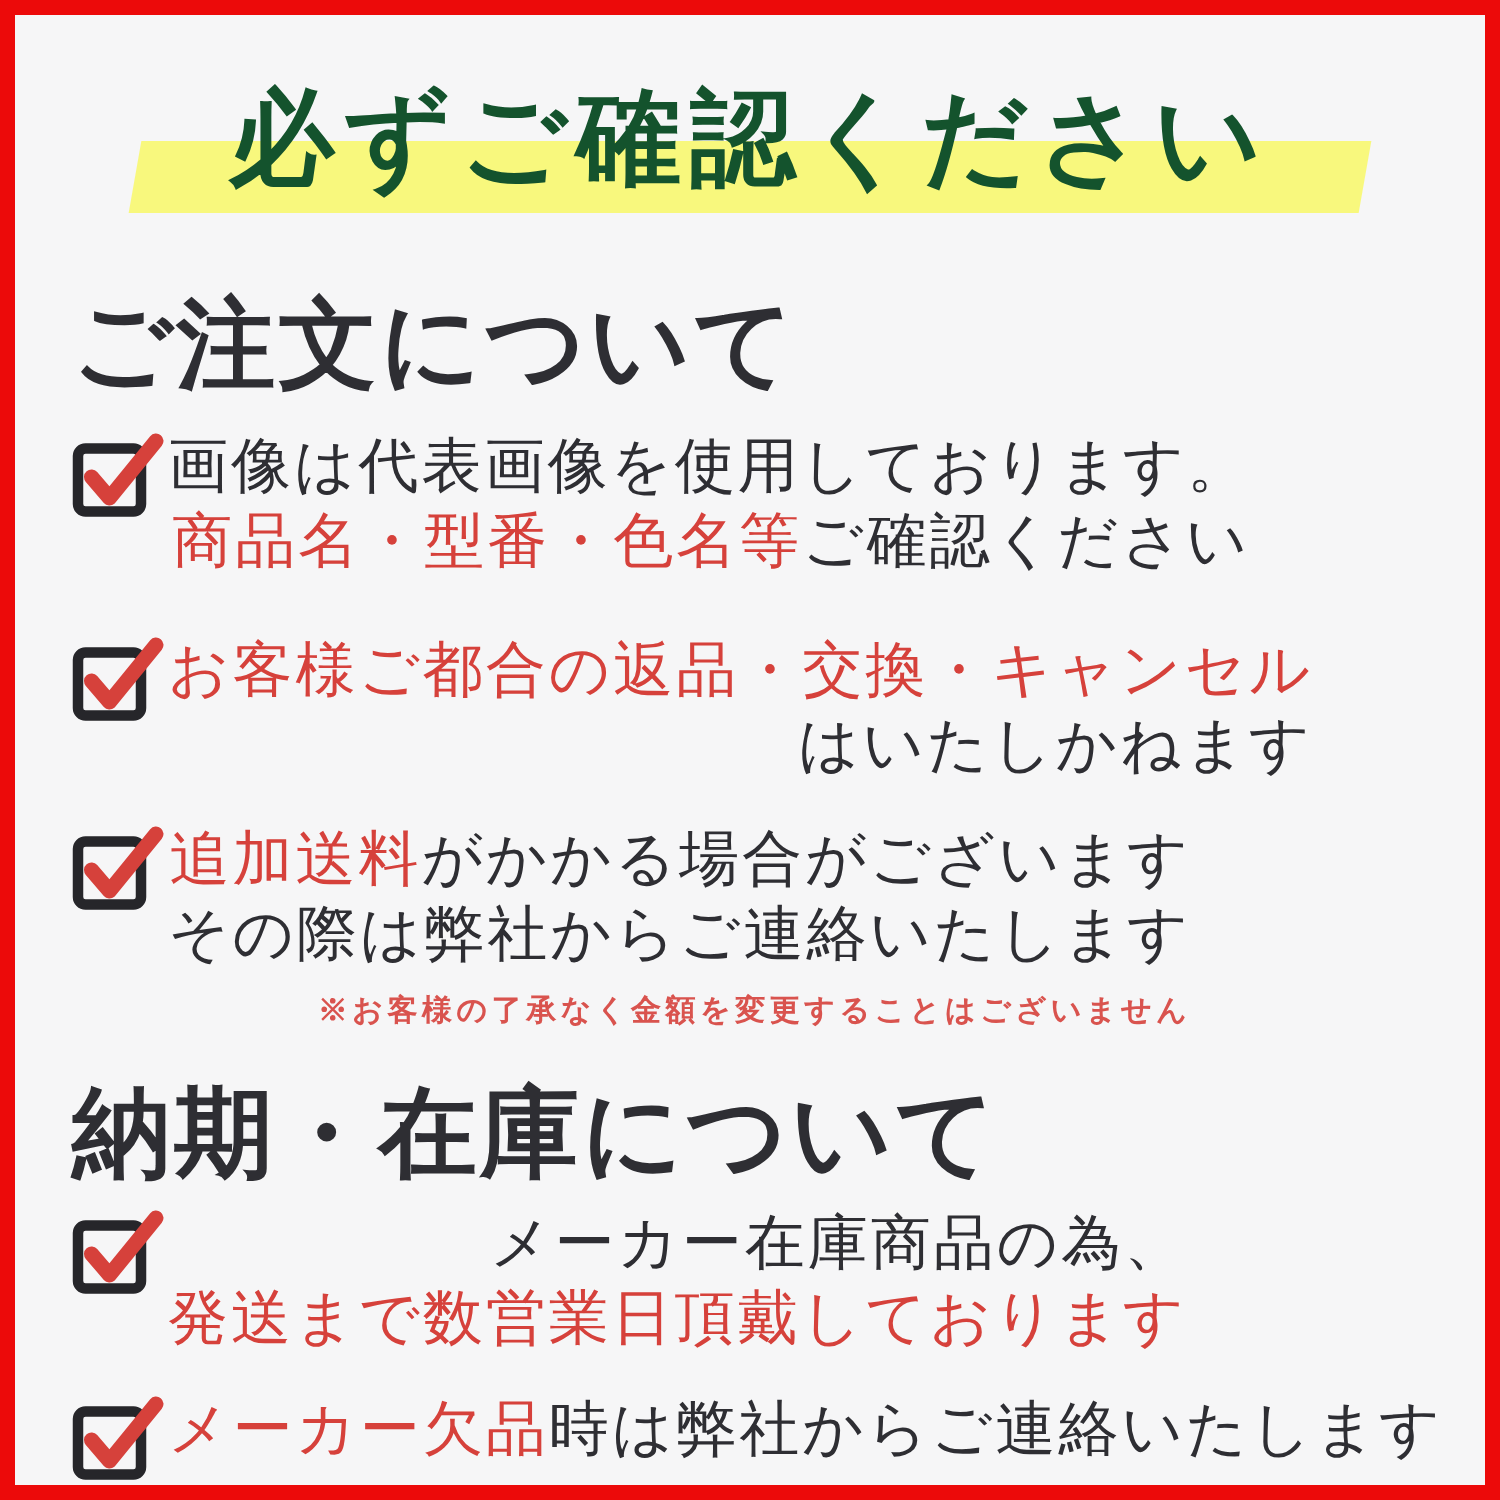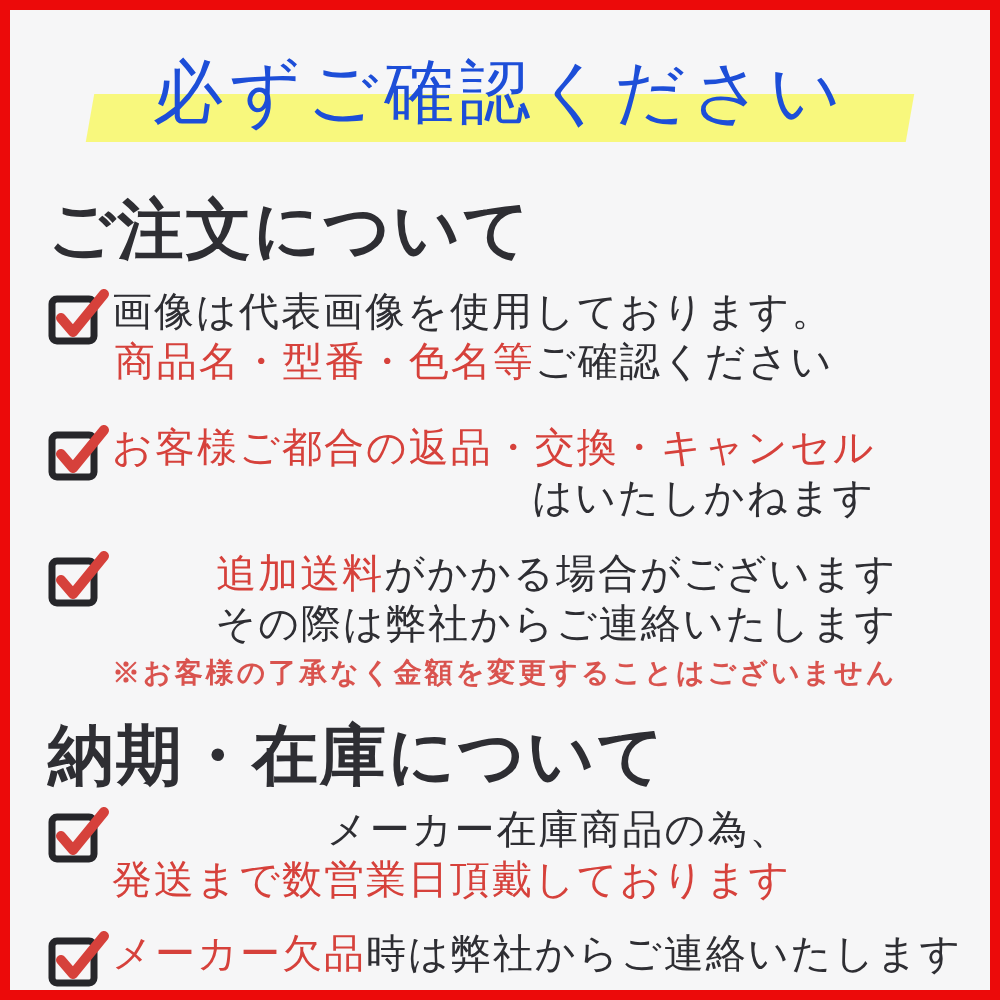--- a/index.html
+++ b/index.html
@@ -32,23 +32,23 @@
     top: 52px;
     height: 48px;
     background: #f8f87d;
     transform: skewX(-10deg);
     z-index: 0;
   }
   .title-text {
     position: relative;
     z-index: 1;
     font-size: 70px;
-    font-weight: normal;
+    font-weight: bold;
     letter-spacing: 6px;
-    color: #1d4ed8;
+    color: #14532d;
     line-height: 100px;
     white-space: nowrap;
   }
   
   .section-heading {
     margin: 50px 0 0 38px;
     font-size: 66px;
     font-weight: bold;
     letter-spacing: 2px;
     color: #2e2e33;
@@ -75,21 +75,21 @@
     font-size: 40px;
     letter-spacing: 2px;
     color: #2e2e33;
     line-height: 50px;
     white-space: nowrap;
   }
   .item .line { min-height: 50px; }
   .red  { color: #d6413b; font-weight: normal; margin-top: 40px; }
   .blk  { color: #2e2e33; }
   .item .note-line {
-    font-size: 28px;
+    font-size: 20px;
     letter-spacing: 3px;
     line-height: 42px;
     font-weight: bold;
     color: #d9534e;
     margin-top: 4px;
   }
   .mt-item1 { margin-top: 24px; }
   .mt-item2 { margin-top: 36px; }
   .mt-item3 { margin-top: 26px; }
   .mt-item4 { margin-top: 16px; }

